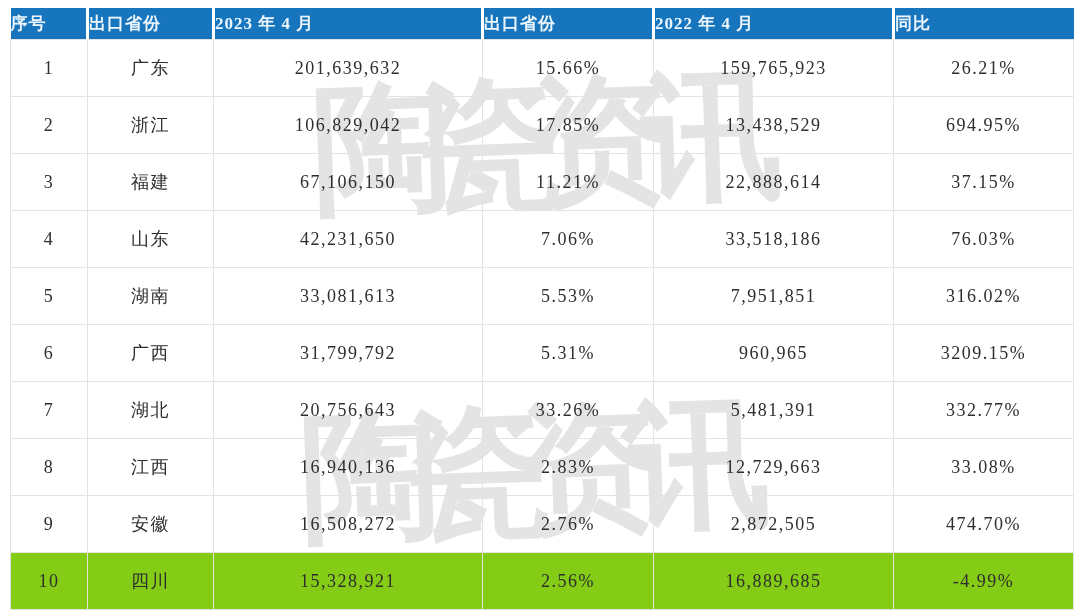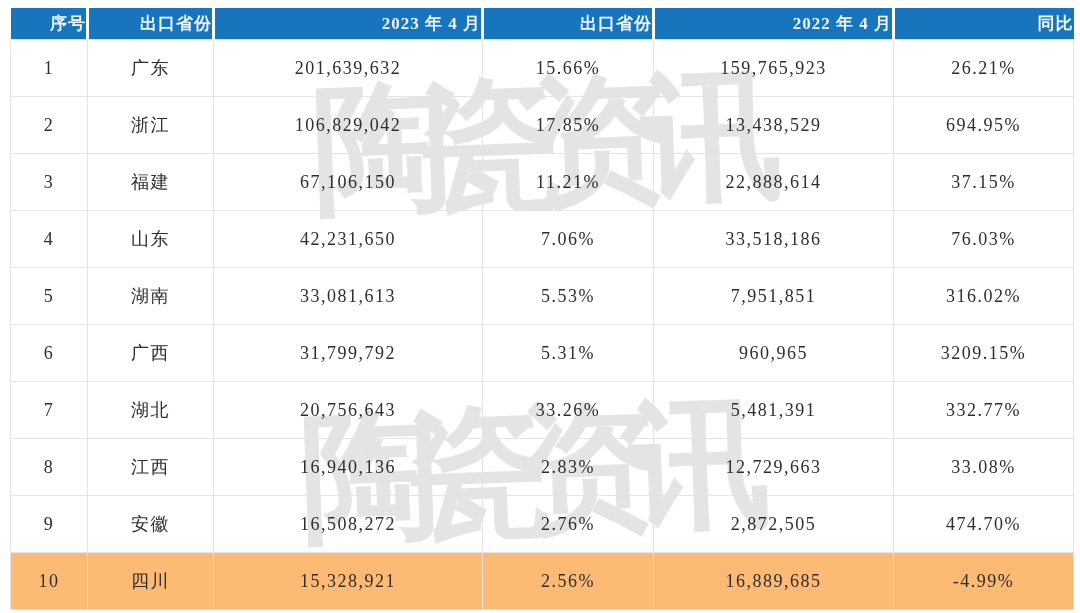--- a/index.html
+++ b/index.html
@@ -41,38 +41,38 @@
     border-collapse: collapse;
     table-layout: fixed;
   }
   .export-table th {
     background: #1775be;
     color: #eef6fd;
     height: 31px;
     font-size: 17px;
     font-weight: 700;
     letter-spacing: 1px;
-    text-align: right;
+    text-align: left;
     vertical-align: middle;
     border-left: 3px solid #ffffff;
     padding: 0;
   }
   .export-table th:first-child { border-left: none; }
   .export-table td {
     height: 56px;
     background: transparent;
     text-align: center;
     vertical-align: middle;
     font-size: 18px;
     color: #2e2e2e;
     letter-spacing: 1.5px;
     border: 1px solid #e3e3e3;
     padding: 0;
   }
-  .export-table tr.alt td { background: #fdba74; }
+  .export-table tr.alt td { background: #84cc16; }
 </style>
 </head>
 <body>
 
 <div class="stage">
 
   <div class="watermark" id="wm-top">陶瓷资讯</div>
   <div class="watermark" id="wm-bottom">陶瓷资讯</div>
 
   <table class="export-table">

